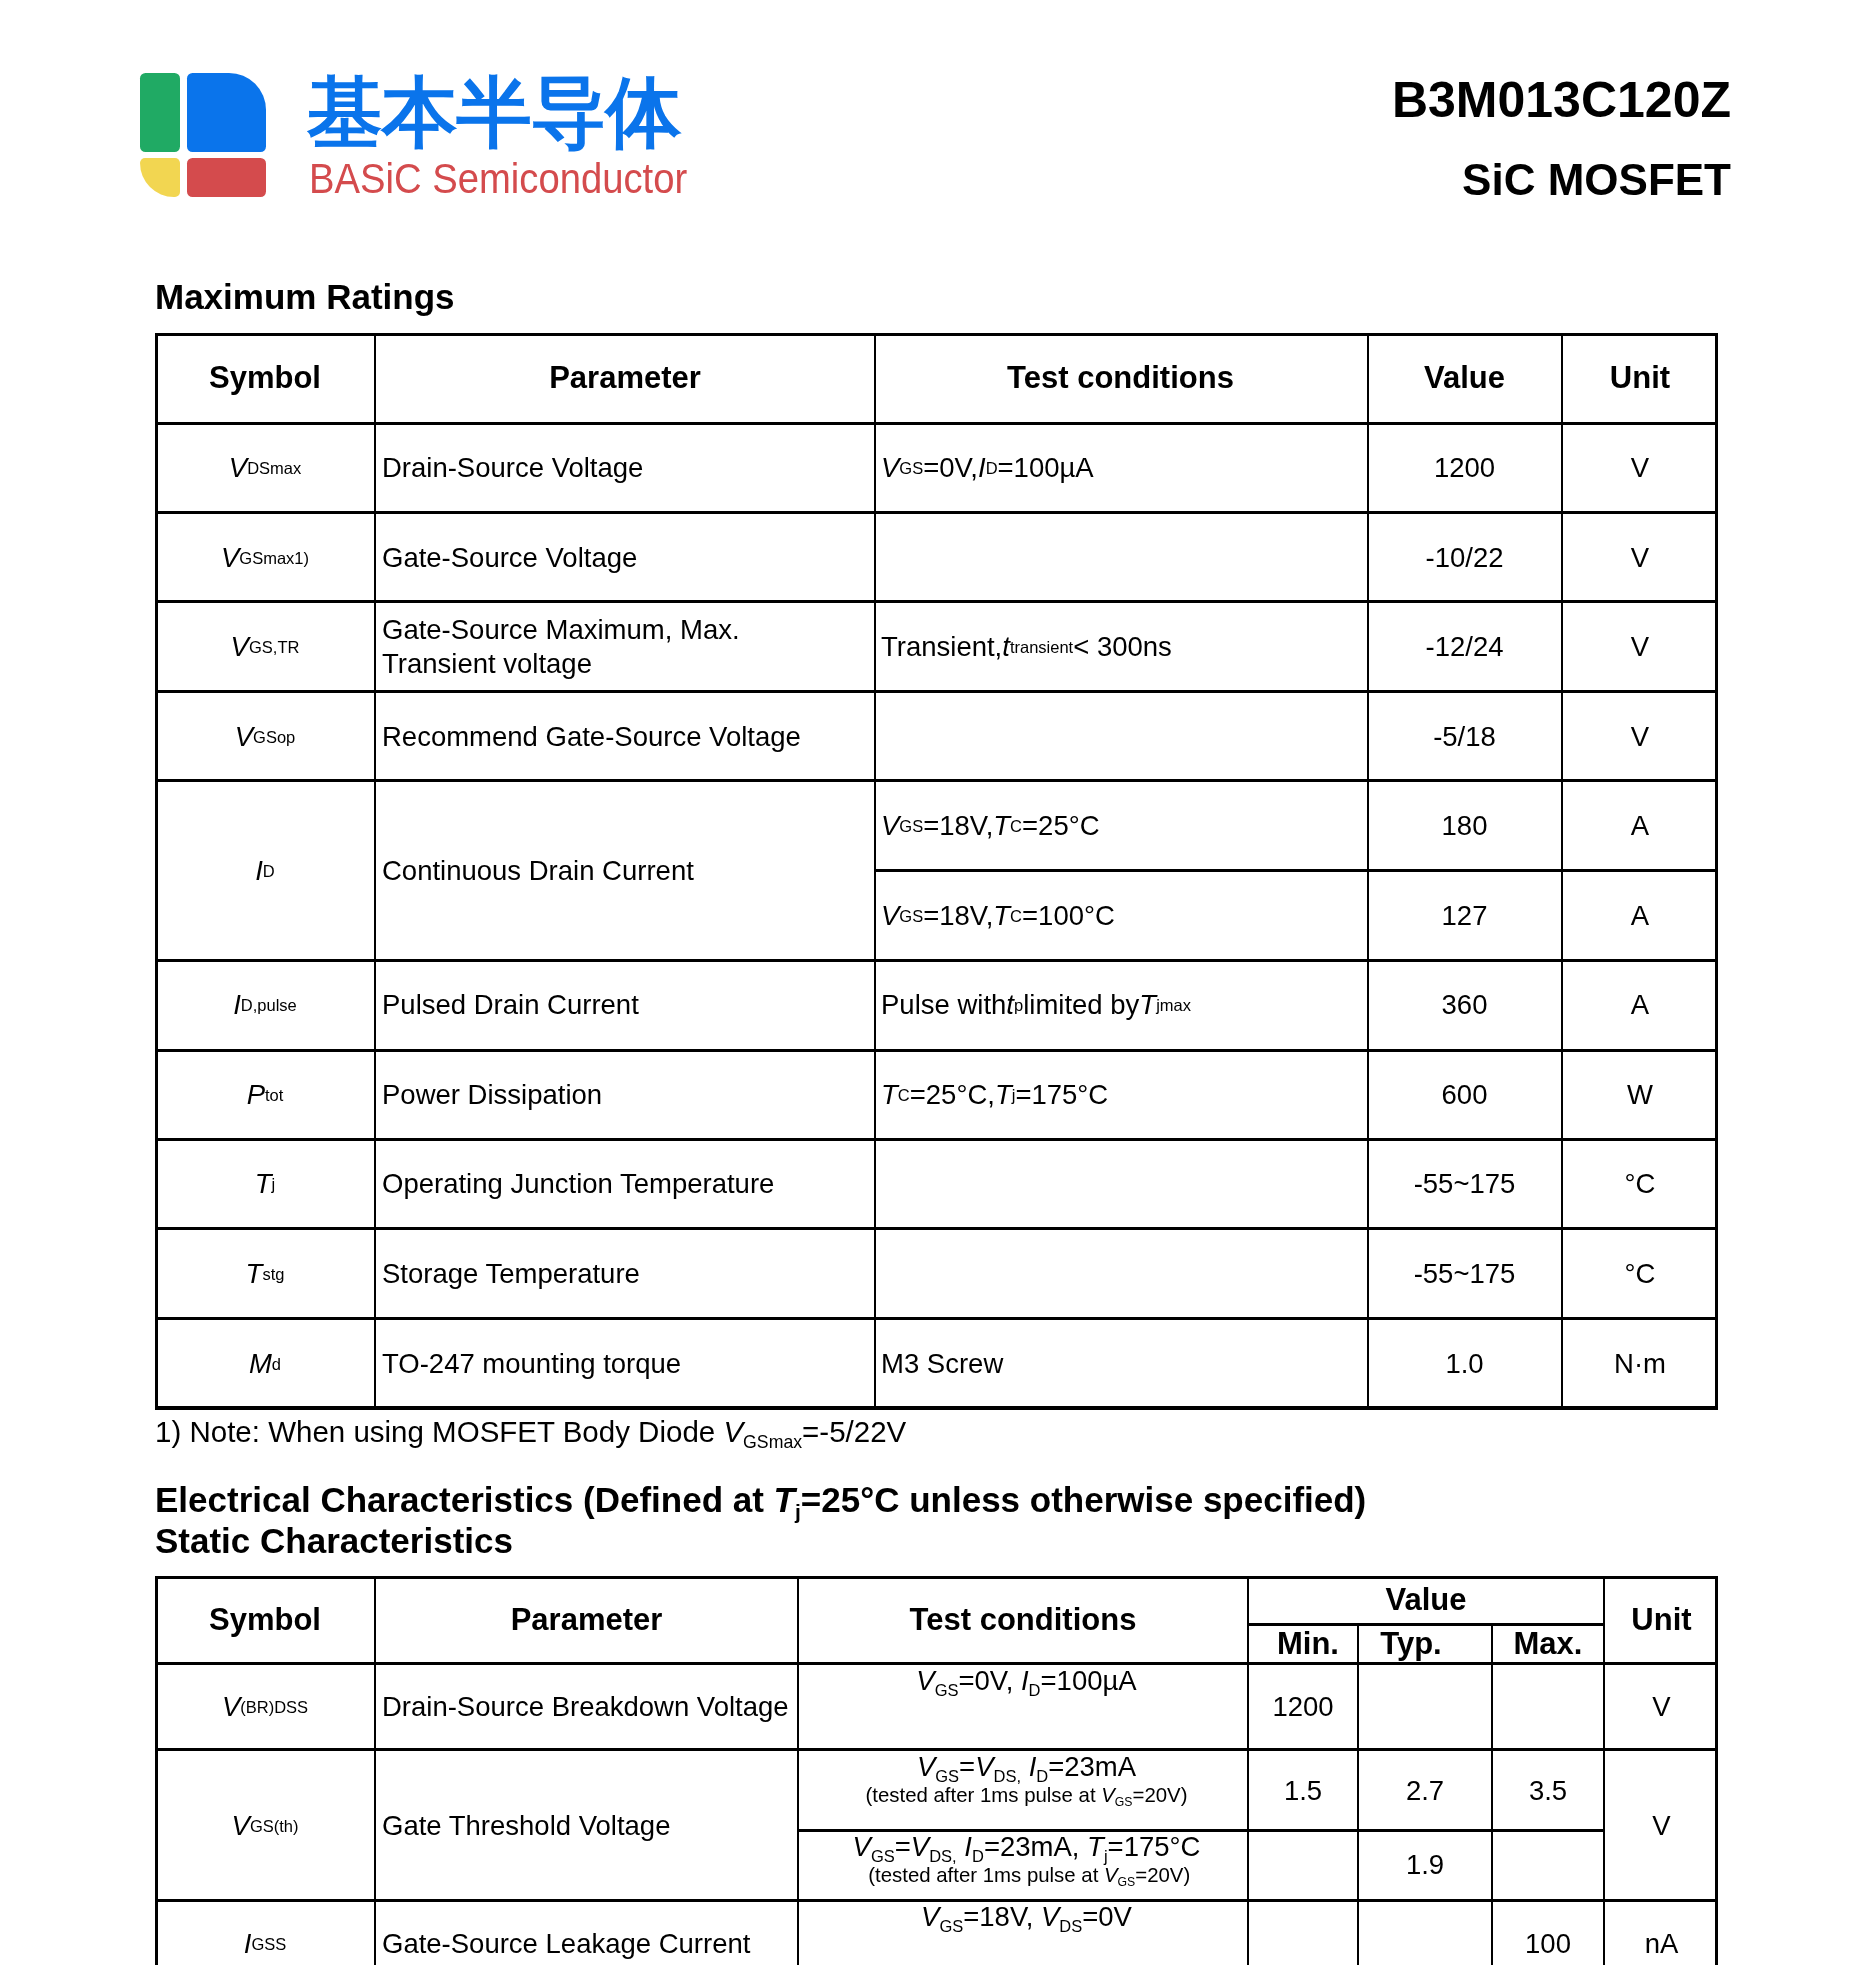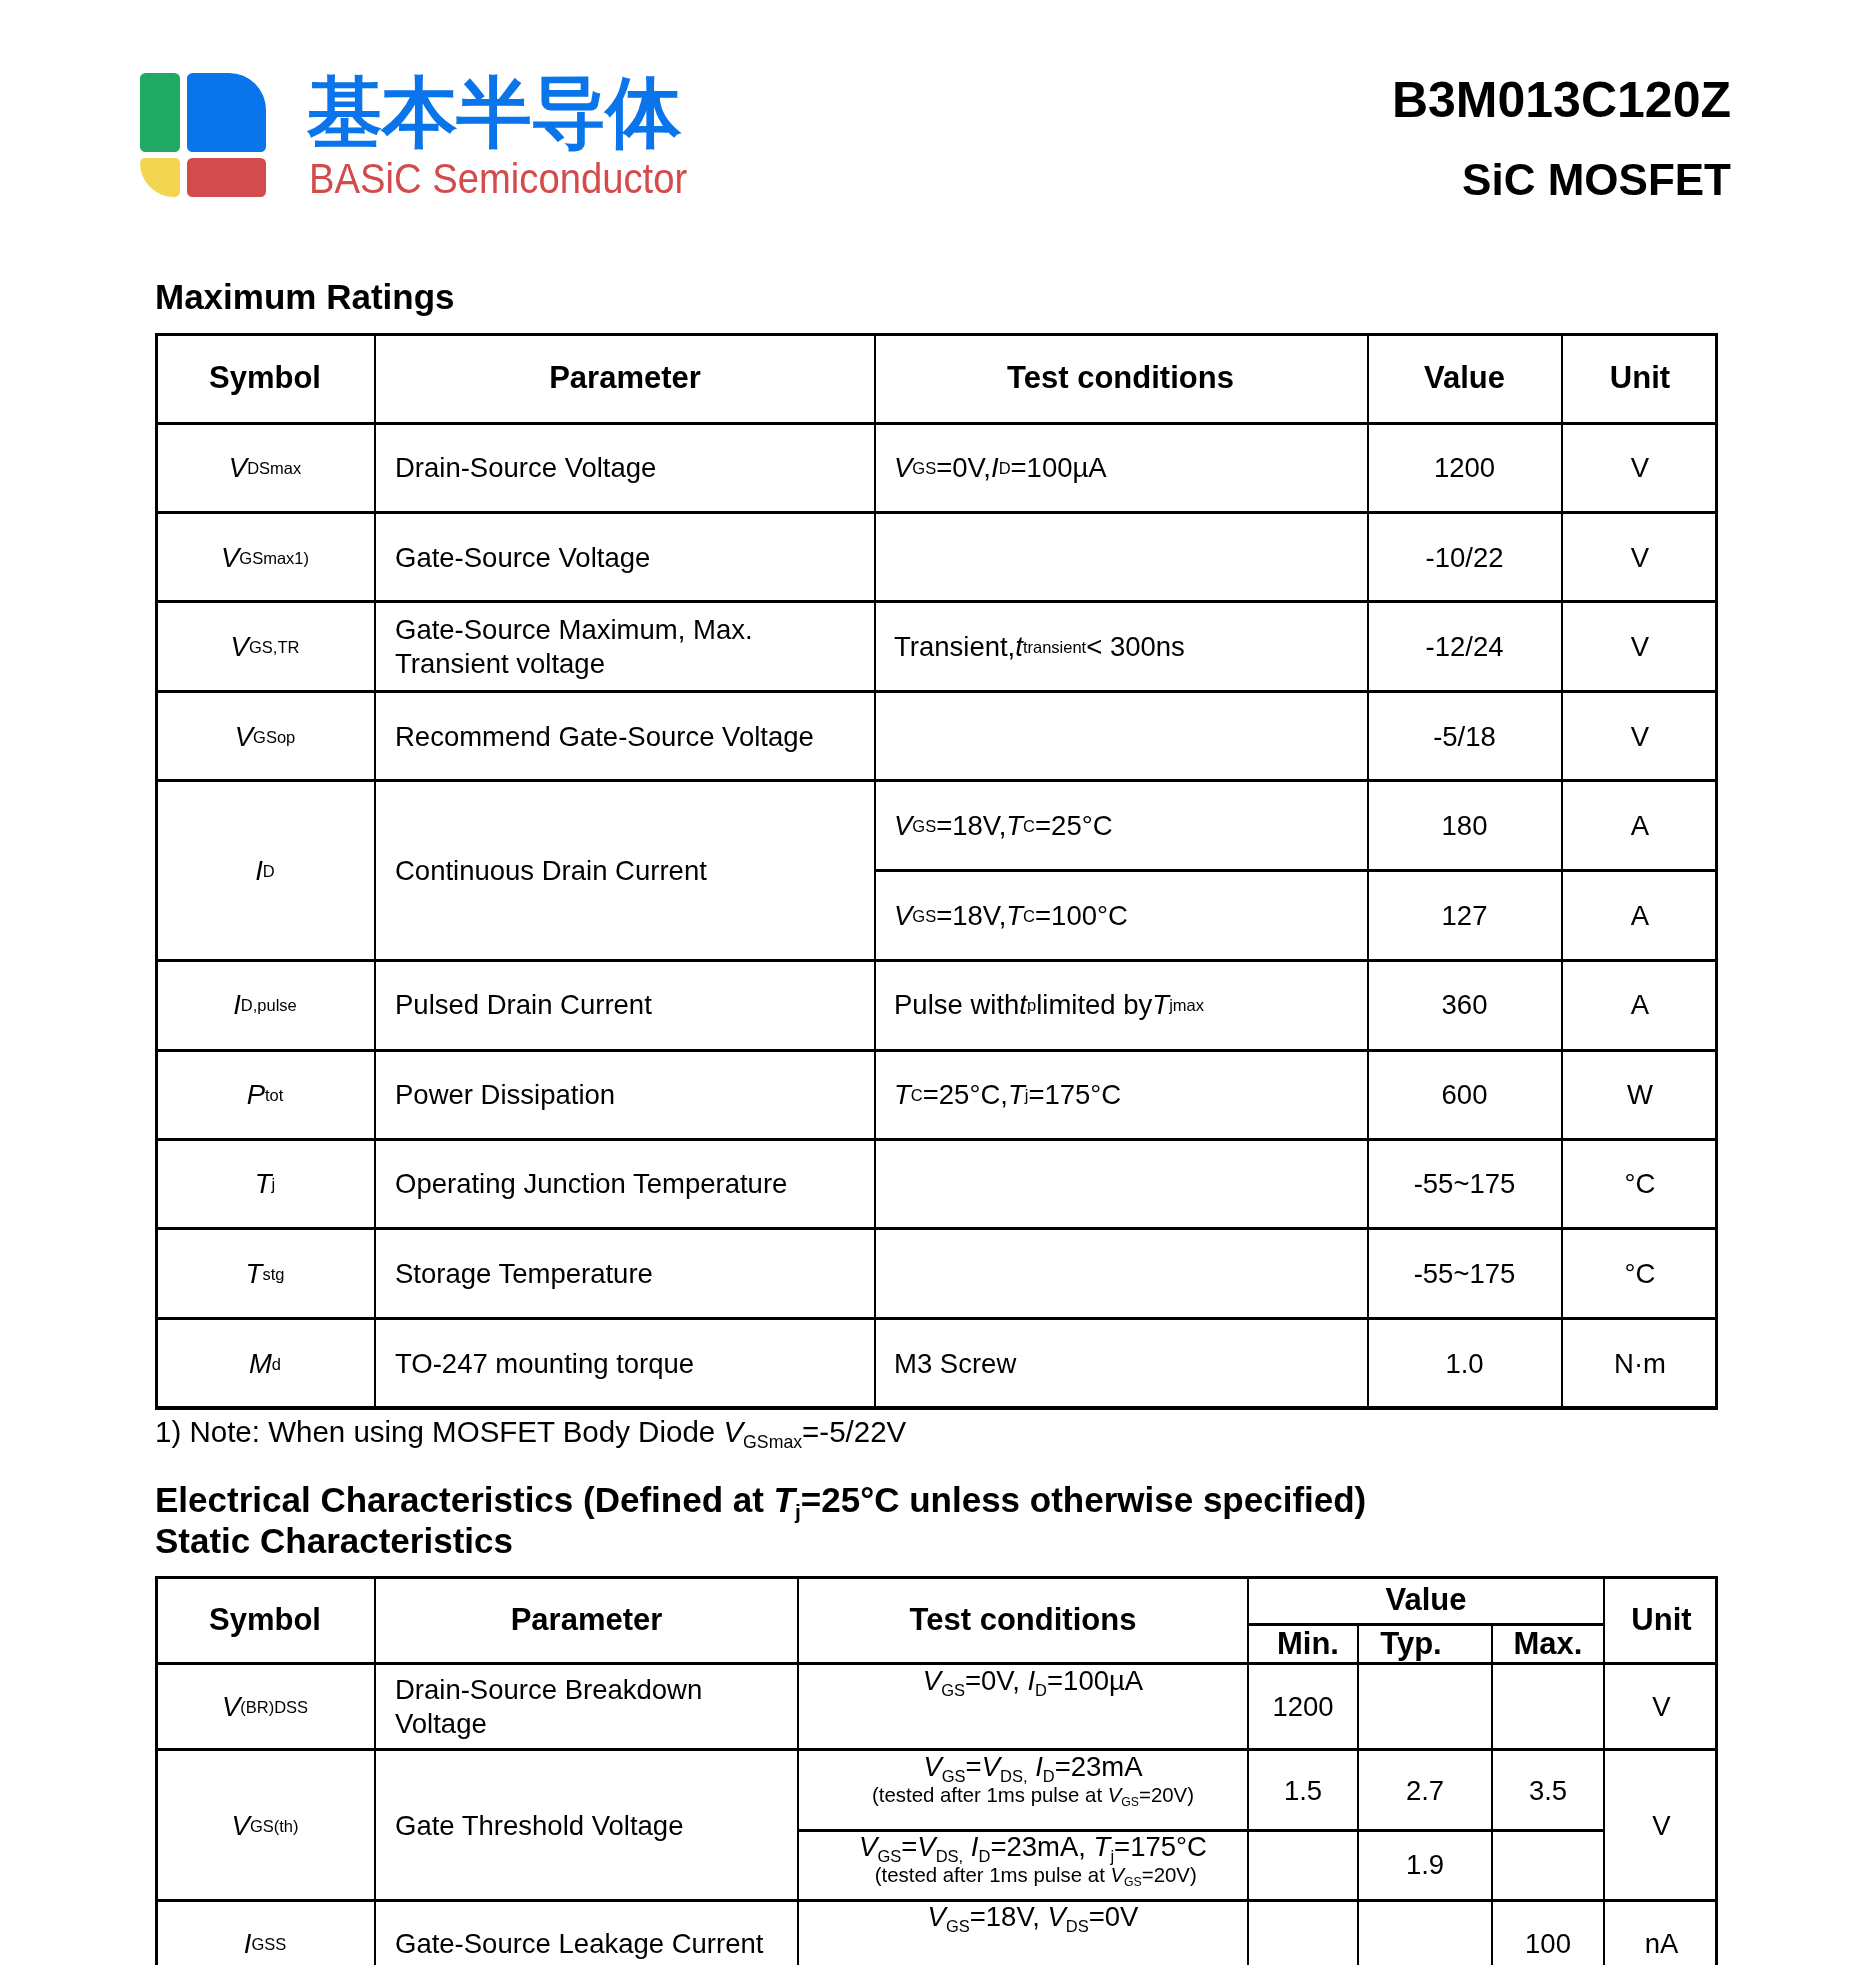--- a/index.html
+++ b/index.html
@@ -15,21 +15,21 @@
   #part-number{right:141px;top:73px;font-size:50px;line-height:55px;font-weight:bold;white-space:nowrap;text-align:right;}
   #device-type{right:141px;top:156px;font-size:44px;line-height:47px;font-weight:bold;white-space:nowrap;text-align:right;}
   .section-title{position:absolute;left:155px;font-weight:bold;font-size:35px;line-height:39px;white-space:nowrap;}
   #max-ratings-title{top:277px;}
   #elec-title{top:1480px;}
   #static-title{top:1521px;}
   .note{position:absolute;left:155px;top:1414px;font-size:29.5px;line-height:35px;white-space:nowrap;}
   .tbl{position:absolute;border:3.1px solid #000;box-sizing:border-box;}
   .cell{position:absolute;box-sizing:border-box;display:flex;align-items:center;font-size:27.5px;line-height:34px;}
   .cell.center{justify-content:center;text-align:center;}
-  .cell.left{justify-content:flex-start;padding-left:20px;}
+  .cell.left{justify-content:flex-start;padding-left:7px;}
   .cell.hdr{font-weight:bold;font-size:31px;}
   .vl{position:absolute;width:2px;background:#000;}
   .hl{position:absolute;height:3.1px;background:#000;}
   sub,.sub{font-size:0.6em;vertical-align:-0.35em;line-height:0;}
   sup,.sup{font-size:0.6em;vertical-align:0.7em;line-height:0;}
   .it{font-style:italic;}
   .small{font-size:20.4px;line-height:23.6px;}
   .stack{display:flex;flex-direction:column;justify-content:center;}
 </style>
 </head>

